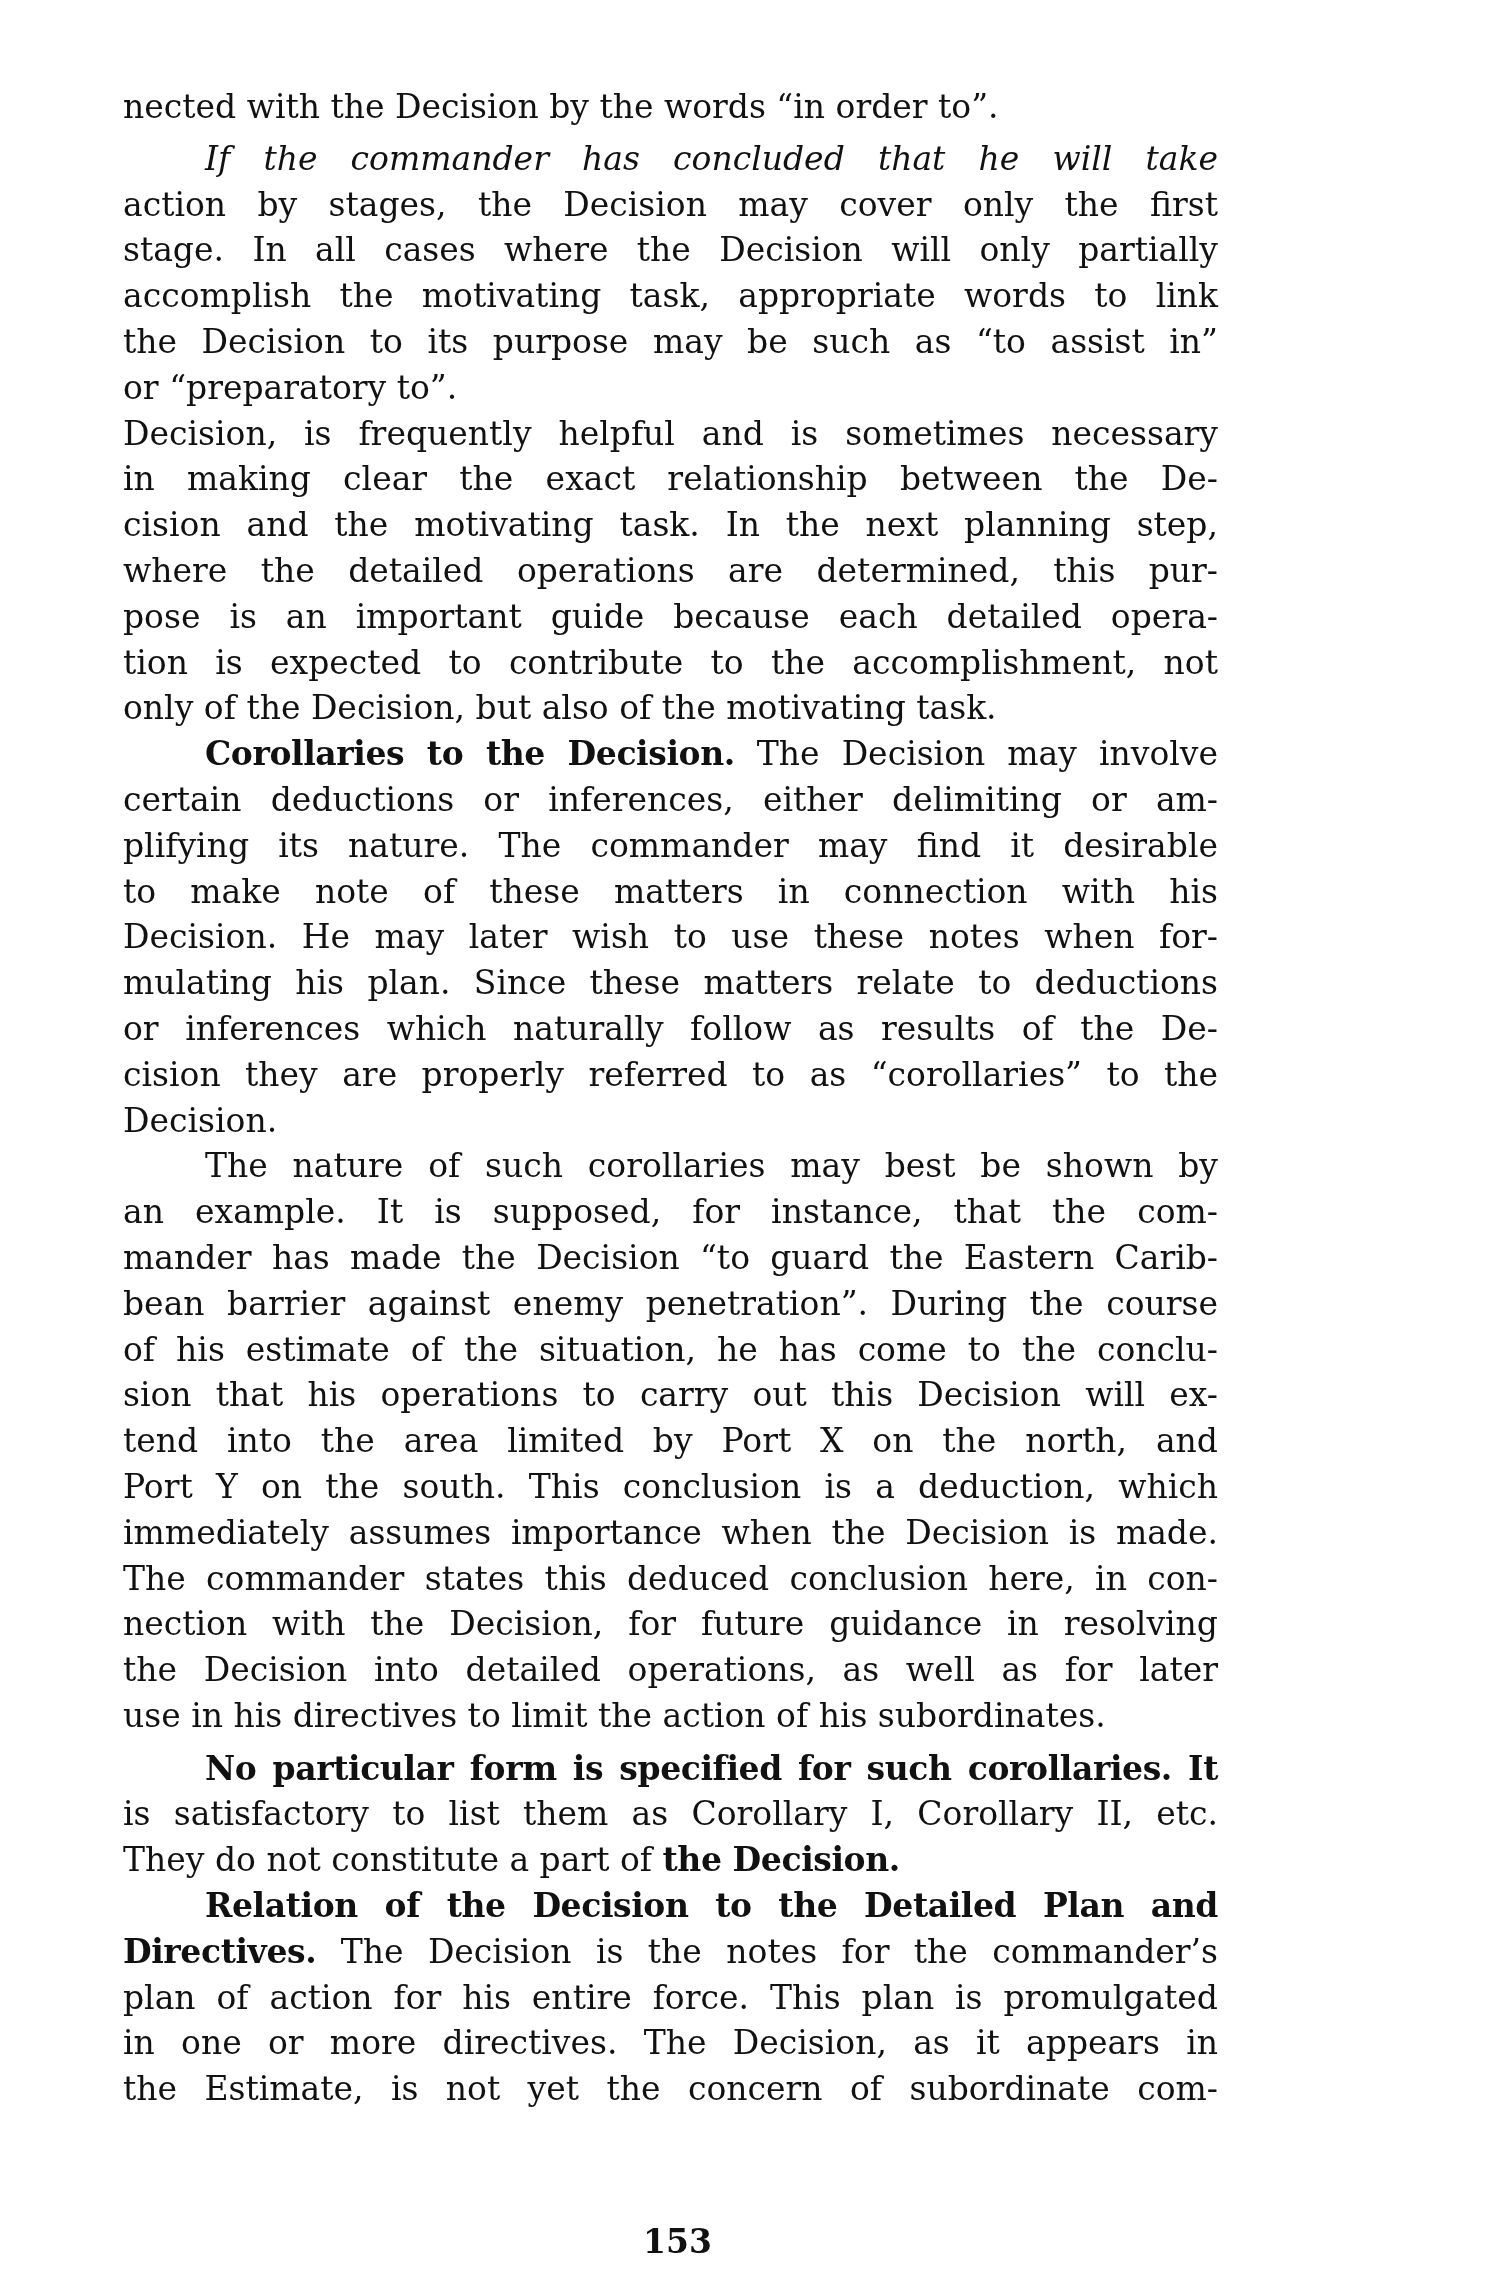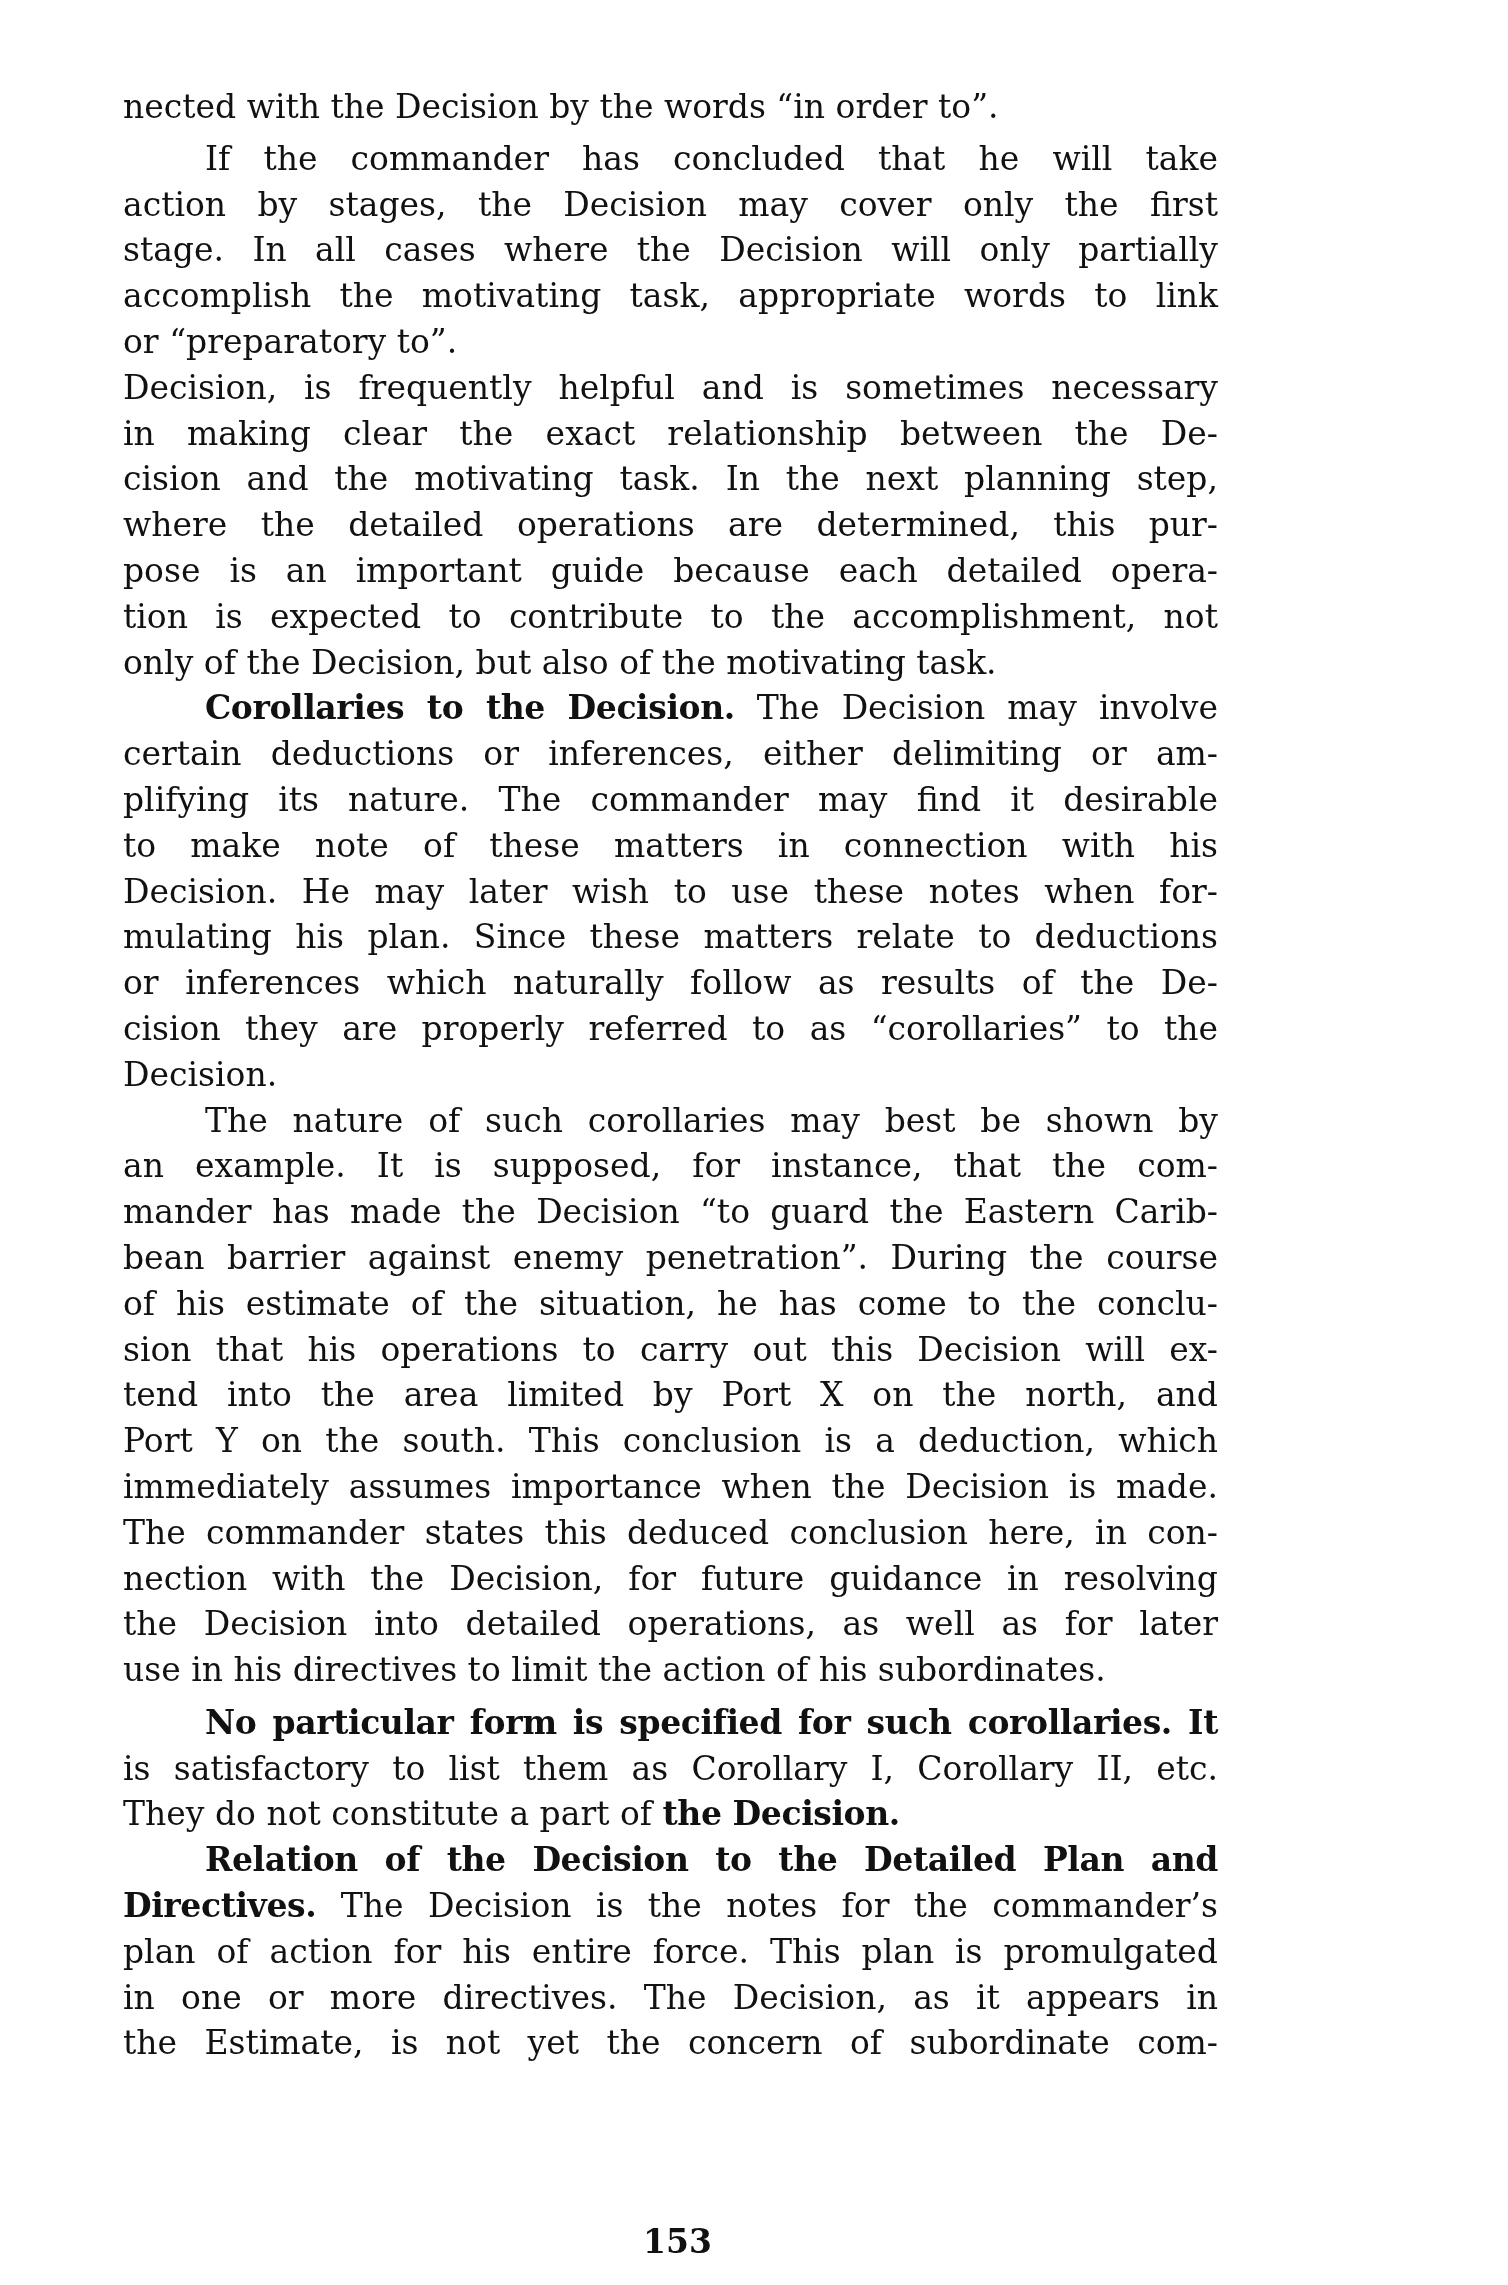--- a/index.html
+++ b/index.html
@@ -40,20 +40,21 @@
     overflow: visible;
   }
   .line.indent {
     padding-left: 82px;
   }
   .line.last {
     text-align-last: left;
   }
   .line.gap-small {
     margin-top: 6px;
+    font-style: italic;
   }
   .line.gap-large {
     margin-top: 7px;
   }
   .seg.bold {
     font-weight: bold;
     letter-spacing: -0.4px;
   }
   .page-number {
     position: absolute;
@@ -72,20 +73,21 @@
 <div class="page">
   <div class="text-column" id="text-column">
       <div class="paragraph">
         <div class="line last"><span class="seg">nected with the Decision by the words “in order to”.</span></div>
       </div>
       <div class="paragraph">
         <div class="line indent gap-small"><span class="seg">If the commander has concluded that he will take</span></div>
         <div class="line"><span class="seg">action by stages, the Decision may cover only the first</span></div>
         <div class="line"><span class="seg">stage.  In all cases where the Decision will only partially</span></div>
         <div class="line"><span class="seg">accomplish the motivating task, appropriate words to link</span></div>
+        <div class="line"><span class="seg">the Decision to its purpose may be such as “to assist in”</span></div>
         <div class="line last"><span class="seg">or “preparatory to”.</span></div>
       </div>
       <div class="paragraph">
         <div class="line"><span class="seg">Decision, is frequently helpful and is sometimes necessary</span></div>
         <div class="line"><span class="seg">in making clear the exact relationship between the De-</span></div>
         <div class="line"><span class="seg">cision and the motivating task.  In the next planning step,</span></div>
         <div class="line"><span class="seg">where the detailed operations are determined, this pur-</span></div>
         <div class="line"><span class="seg">pose is an important guide because each detailed opera-</span></div>
         <div class="line"><span class="seg">tion is expected to contribute to the accomplishment, not</span></div>
         <div class="line last"><span class="seg">only of the Decision, but also of the motivating task.</span></div>

